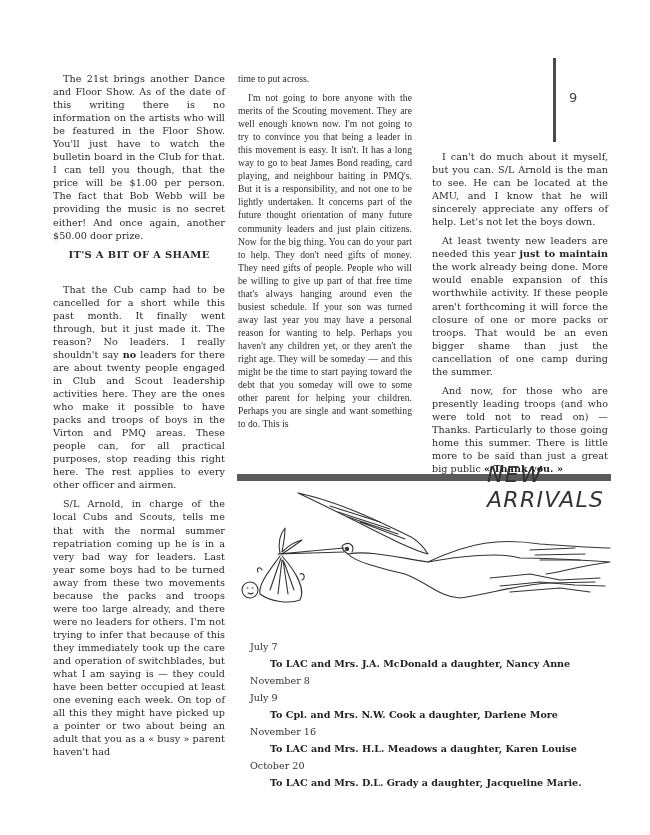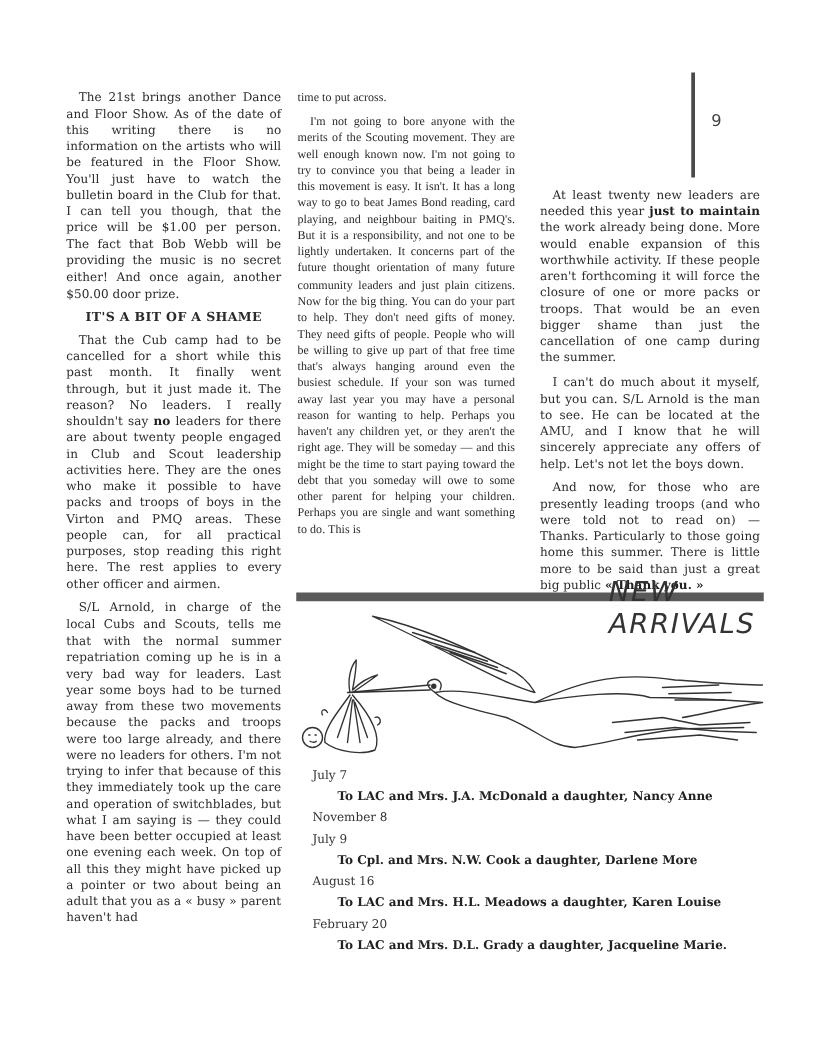--- a/index.html
+++ b/index.html
@@ -10,33 +10,33 @@
   .col {
     position: absolute; font-size: 9.6px; line-height: 13.05px;
     text-align: justify; letter-spacing: 0.05px;
   }
   .col p { margin: 0 0 6px 0; text-indent: 10px; }
   .col p.noind { text-indent: 0; }
   #col1 { left: 53px; top: 72px; width: 172px; }
   #col2 { left: 238px; top: 72px; width: 174px; font-family: Liberation Serif, serif; }
   #col3 { left: 432px; top: 150px; width: 176px; }
   .heading {
-    font-weight: bold; text-align: center; font-size: 10px; margin: 4px 0 5px 0;
+    font-weight: bold; text-align: center; font-size: 10px; margin: 4px 0 22px 0;
     letter-spacing: 0.3px; text-indent: 0 !important;
   }
   b { font-weight: bold; color: #1f1f1f; }
   #page-rule { position: absolute; left: 553px; top: 58px; width: 3px; height: 84px; background: #4a4a4a; }
   #page-num { position: absolute; left: 569px; top: 90px; font-family: "DejaVu Sans", sans-serif; font-size: 13px; color: #444; }
   #divider { position: absolute; left: 237px; top: 474px; width: 374px; height: 7px; background: #5a5a5a; }
   #stork { position: absolute; left: 230px; top: 482px; width: 395px; height: 125px; }
   #arrivals-title {
     position: absolute; left: 487px; top: 462px; font-family: "DejaVu Sans", sans-serif;
     font-style: oblique; font-size: 22px; letter-spacing: 1.3px; color: #333; font-weight: normal;
   }
-  #arrivals { position: absolute; left: 250px; top: 614px; width: 370px; font-size: 9.6px; }
+  #arrivals { position: absolute; left: 250px; top: 640px; width: 370px; font-size: 9.6px; }
   .arr-date { line-height: 13px; height: 17px; color: #333; }
   .arr-text { font-weight: bold; line-height: 13px; height: 17px; padding-left: 20px; color: #222; }
 </style>
 </head>
 <body>
 
 <div id="page-rule"></div>
 <div id="page-num">9</div>
 
 <div id="col1" class="col">
@@ -45,22 +45,22 @@
   <p><span>That the Cub camp had to be cancelled for a short while this past month. It finally went through, but it just made it. The reason? No leaders. I really shouldn't say </span><b>no</b><span> leaders for there are about twenty people engaged in Club and Scout leadership activities here. They are the ones who make it possible to have packs and troops of boys in the Virton and PMQ areas. These people can, for all practical purposes, stop reading this right here. The rest applies to every other officer and airmen.</span></p>
   <p>S/L Arnold, in charge of the local Cubs and Scouts, tells me that with the normal summer repatriation coming up he is in a very bad way for leaders. Last year some boys had to be turned away from these two movements because the packs and troops were too large already, and there were no leaders for others. I'm not trying to infer that because of this they immediately took up the care and operation of switchblades, but what I am saying is — they could have been better occupied at least one evening each week. On top of all this they might have picked up a pointer or two about being an adult that you as a « busy » parent haven't had</p>
 </div>
 
 <div id="col2" class="col">
   <p class="noind">time to put across.</p>
   <p>I'm not going to bore anyone with the merits of the Scouting movement. They are well enough known now. I'm not going to try to convince you that being a leader in this movement is easy. It isn't. It has a long way to go to beat James Bond reading, card playing, and neighbour baiting in PMQ's. But it is a responsibility, and not one to be lightly undertaken. It concerns part of the future thought orientation of many future community leaders and just plain citizens. Now for the big thing. You can do your part to help. They don't need gifts of money. They need gifts of people. People who will be willing to give up part of that free time that's always hanging around even the busiest schedule. If your son was turned away last year you may have a personal reason for wanting to help. Perhaps you haven't any children yet, or they aren't the right age. They will be someday — and this might be the time to start paying toward the debt that you someday will owe to some other parent for helping your children. Perhaps you are single and want something to do. This is</p>
 </div>
 
 <div id="col3" class="col">
+  <p>I can't do much about it myself, but you can. S/L Arnold is the man to see. He can be located at the AMU, and I know that he will sincerely appreciate any offers of help. Let's not let the boys down.</p>
   <p><span>At least twenty new leaders are needed this year </span><b>just to maintain</b><span> the work already being done. More would enable expansion of this worthwhile activity. If these people aren't forthcoming it will force the closure of one or more packs or troops. That would be an even bigger shame than just the cancellation of one camp during the summer.</span></p>
-  <p>I can't do much about it myself, but you can. S/L Arnold is the man to see. He can be located at the AMU, and I know that he will sincerely appreciate any offers of help. Let's not let the boys down.</p>
   <p><span>And now, for those who are presently leading troops (and who were told not to read on) — Thanks. Particularly to those going home this summer. There is little more to be said than just a great big public </span><b>« Thank you. »</b></p>
 </div>
 
 <div id="divider"></div>
 
 <svg id="stork" viewBox="0 0 395 125">
   <g fill="none" stroke="#333" stroke-width="1.1" stroke-linecap="round" stroke-linejoin="round">
 
     <path d="M68,11 C110,20 150,40 175,52 C185,56 192,62 198,72 C175,66 140,45 68,11 Z"></path>
     <path d="M100,24 L150,40 M108,30 L160,47 M118,35 L168,52 M130,40 L175,57"></path>
@@ -92,20 +92,20 @@
     <div class="arr-text">To LAC and Mrs. J.A. McDonald a daughter, Nancy Anne</div>
   </div>
   <div>
     <div class="arr-date">November 8</div>
   </div>
   <div>
     <div class="arr-date">July 9</div>
     <div class="arr-text">To Cpl. and Mrs. N.W. Cook a daughter, Darlene More</div>
   </div>
   <div>
-    <div class="arr-date">August 16</div>
+    <div class="arr-date">November 16</div>
     <div class="arr-text">To LAC and Mrs. H.L. Meadows a daughter, Karen Louise</div>
   </div>
   <div>
-    <div class="arr-date">February 20</div>
+    <div class="arr-date">October 20</div>
     <div class="arr-text">To LAC and Mrs. D.L. Grady a daughter, Jacqueline Marie.</div>
   </div>
 </div>
 
 </body></html>

